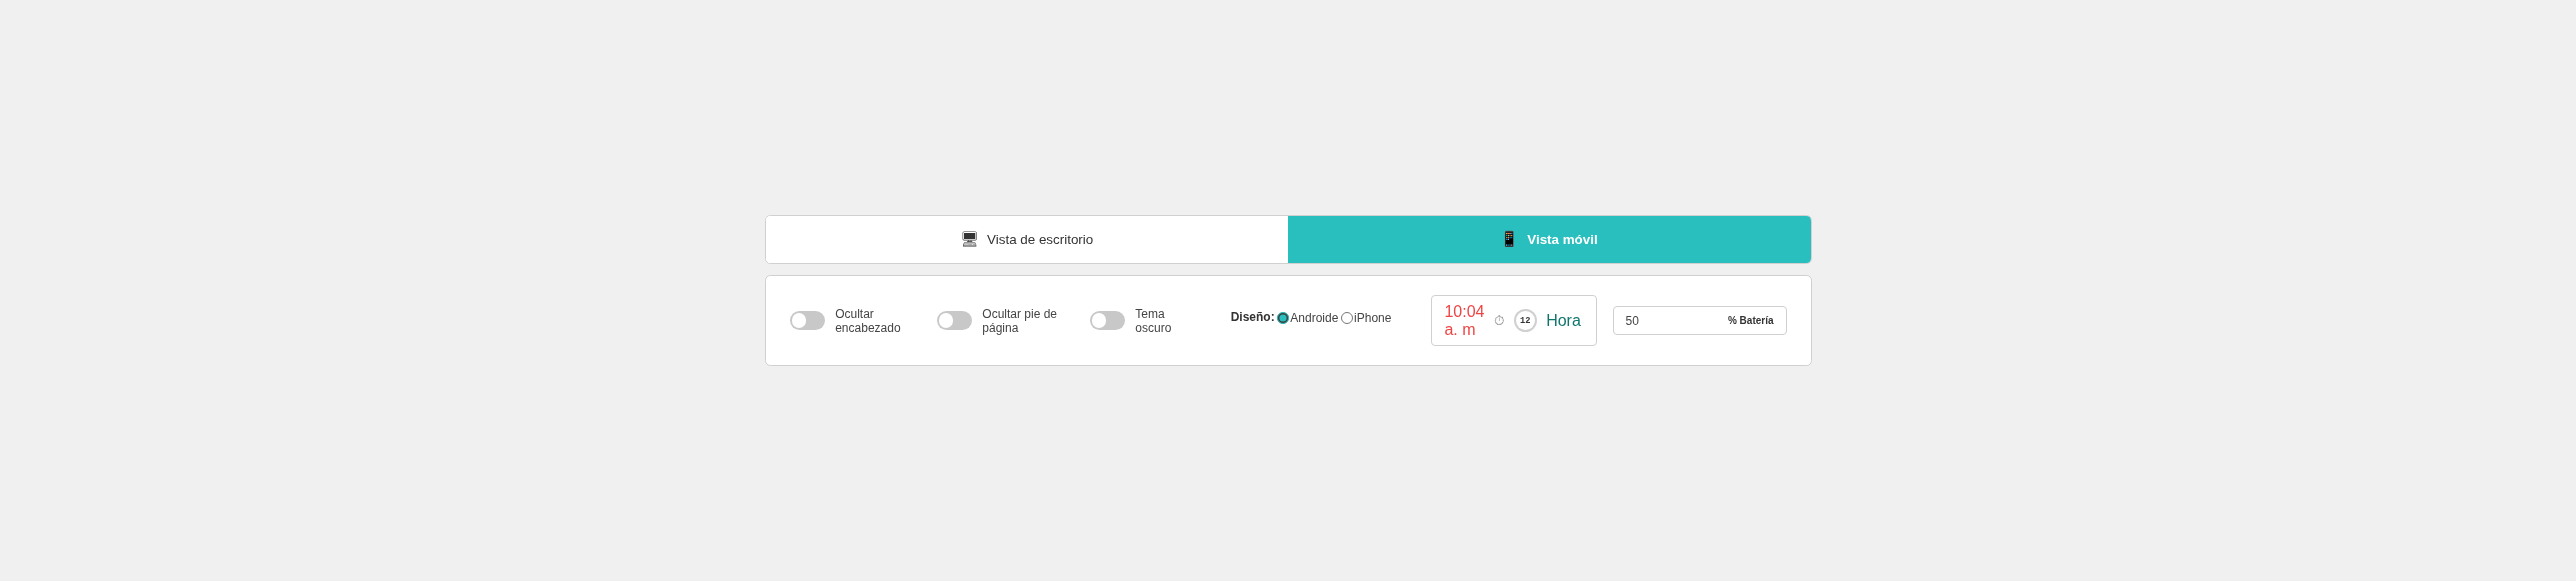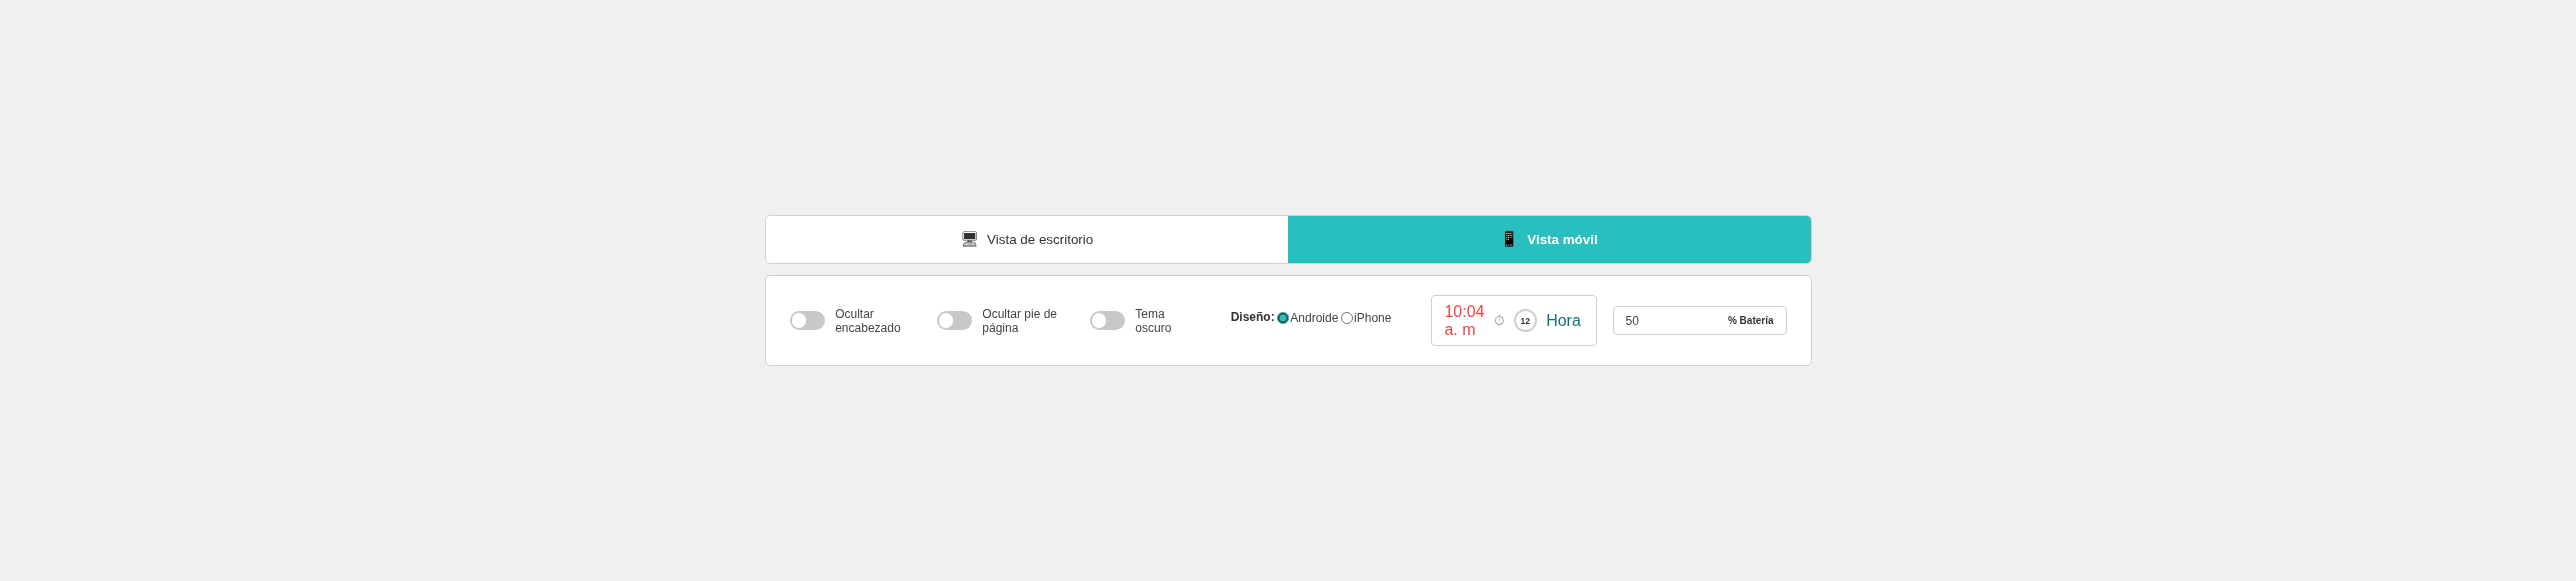--- a/index.html
+++ b/index.html
@@ -194,20 +194,21 @@
       width: 19px;
       height: 19px;
       background: #fff;
       border-radius: 50%;
       display: flex;
       align-items: center;
       justify-content: center;
       font-size: 8.7px;
       font-weight: 700;
       color: #333;
+      font-family: Liberation Mono, monospace;
     }
 
     .hour-label {
       font-size: 16px;
       color: #0f766e;
       padding-right: 2.7px;
     }
 
     
     .battery-field {

